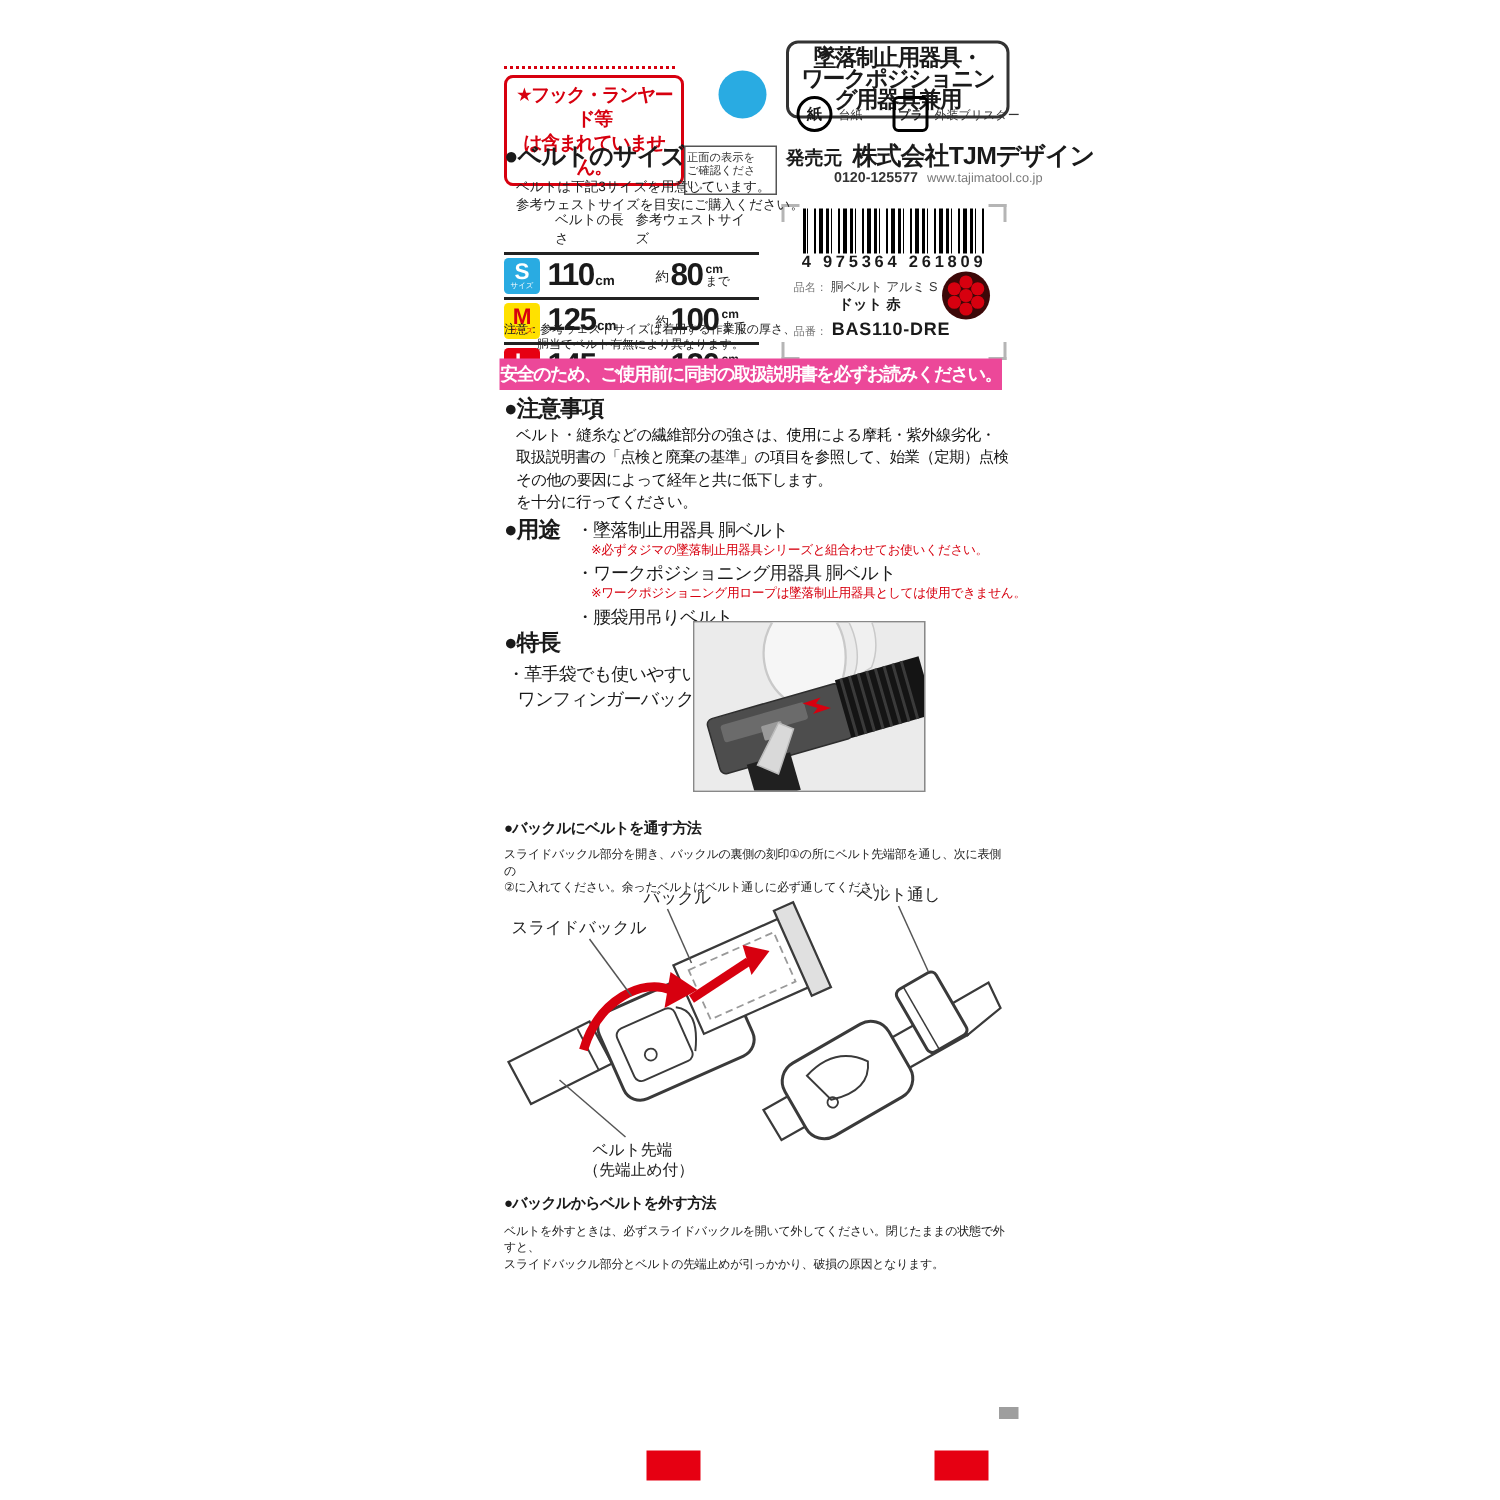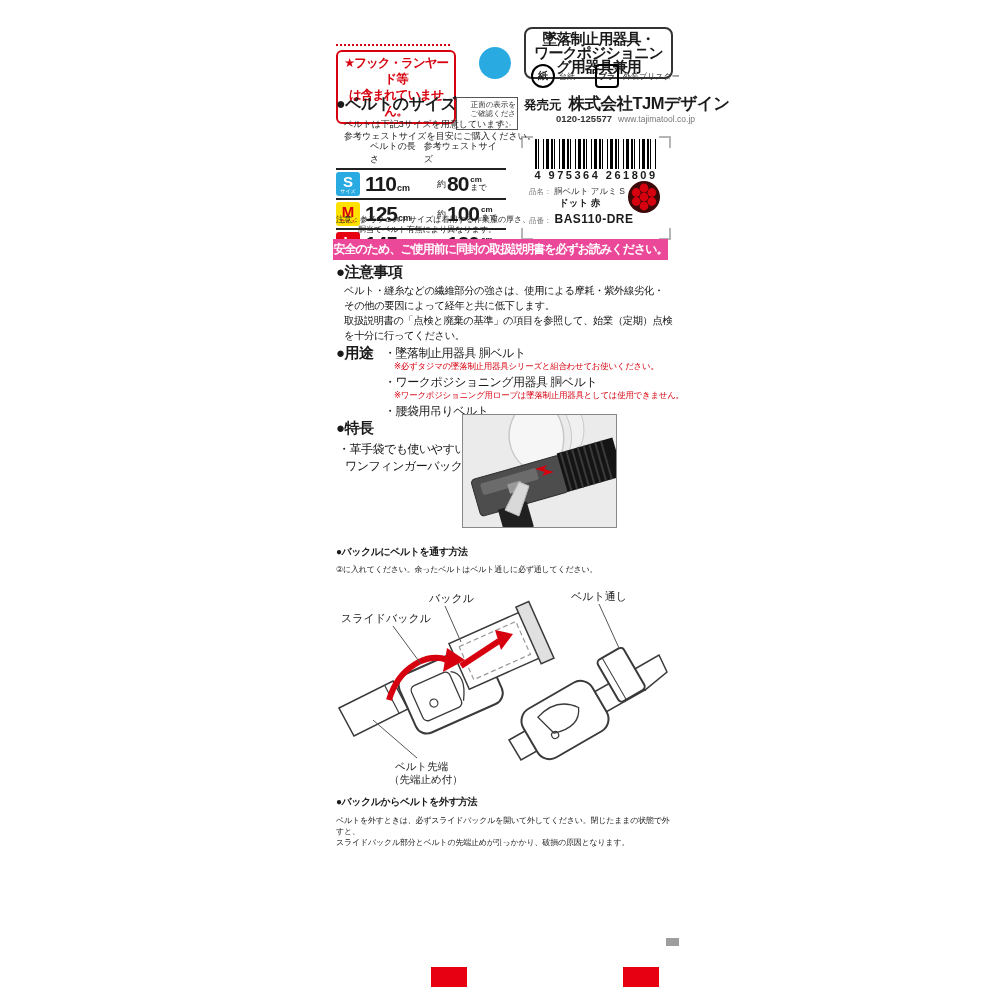--- a/index.html
+++ b/index.html
@@ -47,21 +47,21 @@
   .pn2{position:absolute;left:38px;top:61px;font-size:9.5px;font-weight:bold;}
   .code-row{position:absolute;left:8px;top:76px;display:flex;align-items:flex-end;gap:3px;}
   .code-val{font-size:12px;font-weight:bold;letter-spacing:0.5px;}
   .doticon{position:absolute;left:106px;top:44px;}
 
   
   .h16{font-size:16px;font-weight:bold;letter-spacing:-0.5px;}
   .h15{font-size:15px;font-weight:bold;letter-spacing:-0.5px;}
   .h14{font-size:10px;font-weight:bold;letter-spacing:-0.5px;}
   .check-box{left:456px;top:97px;width:58px;border:1px solid #555;font-size:7.5px;
-             line-height:9px;text-align:right;padding:2px 1px;color:#333;}
+             line-height:9px;text-align:left;padding:2px 1px;color:#333;}
   .intro{left:344px;top:119px;font-size:9px;line-height:11.5px;color:#222;}
   .size-table{left:336px;top:140px;width:170px;}
   .st-header{display:flex;font-size:9px;color:#222;padding-left:34px;justify-content:space-between;
              padding-right:2px;padding-bottom:2px;}
   .st-row{display:flex;align-items:center;height:28px;border-top:2px solid #222;}
   .st-row.last{border-bottom:2px solid #222;}
   .sbadge{width:24px;height:24px;border-radius:3px;display:flex;flex-direction:column;
           align-items:center;justify-content:center;margin-right:5px;flex:0 0 auto;}
   .sbadge .ltr{font-size:15px;font-weight:bold;line-height:13px;}
   .sbadge .sub{font-size:5px;line-height:6px;}
@@ -229,22 +229,22 @@
   <div class="abs size-note">
     <div>注意：参考ウェストサイズは着用する作業服の厚さ、</div>
     <div class="ind">胴当てベルト有無により異なります。</div>
   </div>
 
   <div class="abs safety-bar">安全のため、ご使用前に同封の取扱説明書を必ずお読みください。</div>
 
   <div class="abs h15" style="left:336px;top:263px;">●注意事項</div>
   <div class="abs para" style="left:344px;top:283px;width:335px;">
     <div>ベルト・縫糸などの繊維部分の強さは、使用による摩耗・紫外線劣化・</div>
+    <div>取扱説明書の「点検と廃棄の基準」の項目を参照して、始業（定期）点検</div>
     <div>その他の要因によって経年と共に低下します。</div>
-    <div>取扱説明書の「点検と廃棄の基準」の項目を参照して、始業（定期）点検</div>
     <div>を十分に行ってください。</div>
   </div>
 
   <div class="abs h15" style="left:336px;top:344px;">●用途</div>
   <div class="abs usage-items">
     <div class="u-item">・墜落制止用器具 胴ベルト</div>
     <div class="u-note">※必ずタジマの墜落制止用器具シリーズと組合わせてお使いください。</div>
     <div class="u-item">・ワークポジショニング用器具 胴ベルト</div>
     <div class="u-note">※ワークポジショニング用ロープは墜落制止用器具としては使用できません。</div>
     <div class="u-item">・腰袋用吊りベルト</div>
@@ -268,20 +268,21 @@
         <path d="M104,46 v40 M110,46 v40 M116,46 v40 M122,46 v40 M128,46 v40 M134,46 v40 M140,46 v40 M146,46 v40" stroke="#3a3a3a" stroke-width="2"></path>
         <rect x="28" y="84" width="30" height="26" fill="#202020"></rect>
       </g>
       <path d="M72,54 l12,-4 -3,4 10,3 -12,4 3,-4 z" fill="#d7000f"></path>
       <path d="M42,95 l14,-28 10,4 -10,30 Z" fill="#d9d9d9" stroke="#bbb" stroke-width="1"></path>
     </svg>
   </div>
 
   <div class="abs h14" style="left:336px;top:545px;">●バックルにベルトを通す方法</div>
   <div class="abs small-desc" style="left:336px;top:564px;">
+    <div>スライドバックル部分を開き、バックルの裏側の刻印①の所にベルト先端部を通し、次に表側の</div>
     <div>②に入れてください。余ったベルトはベルト通しに必ず通してください。</div>
   </div>
 
   <div class="abs" style="left:333px;top:588px;">
     <svg width="335" height="200" viewBox="0 0 335 200" font-family="Liberation Sans, sans-serif">
 
       <polygon points="6,120 60,93 75,121 21,148" fill="#fff" stroke="#3a3a3a" stroke-width="1.5"></polygon>
       <line x1="52" y1="98" x2="66" y2="125" stroke="#3a3a3a" stroke-width="1.2"></line>
 
       <g transform="rotate(-24 115 100)">

